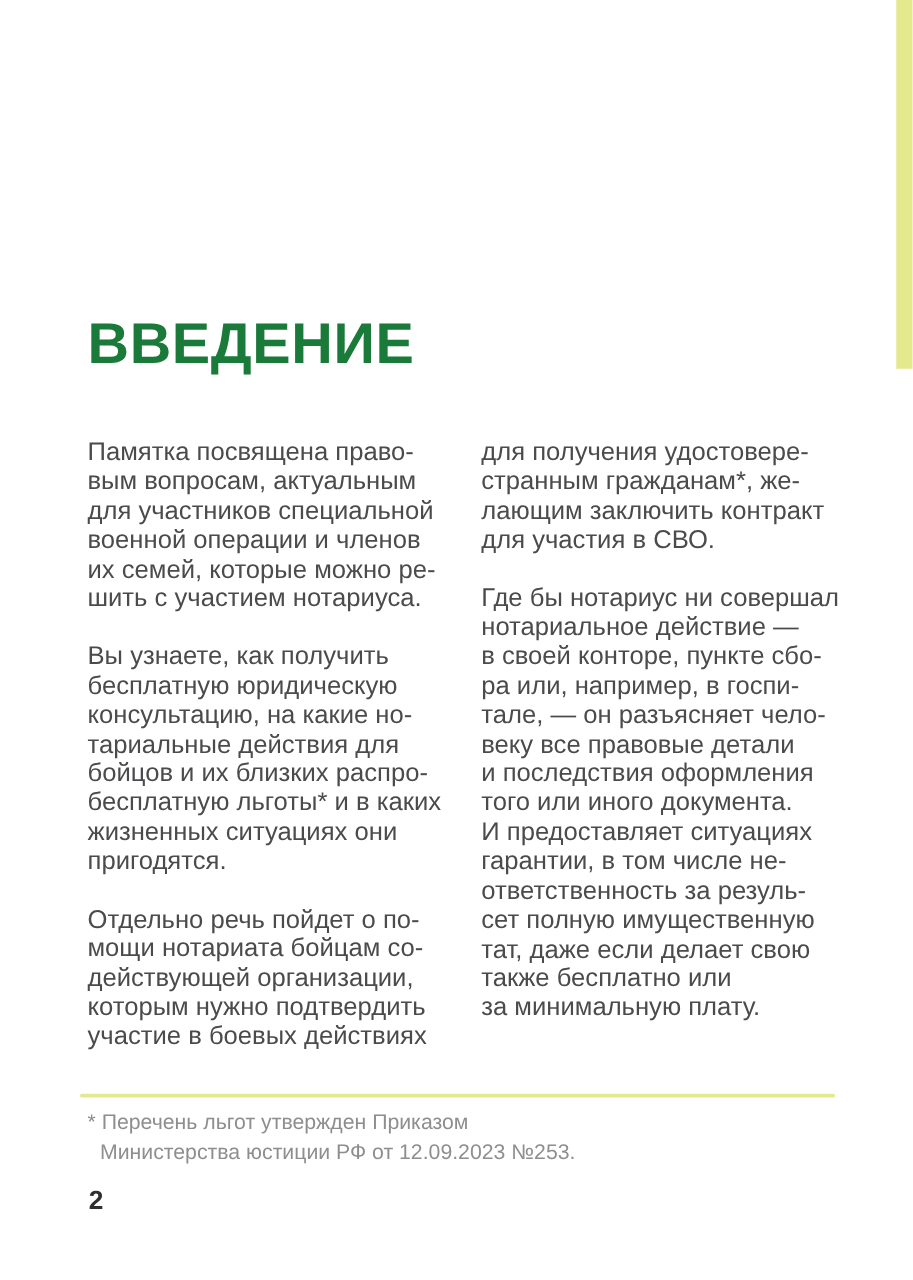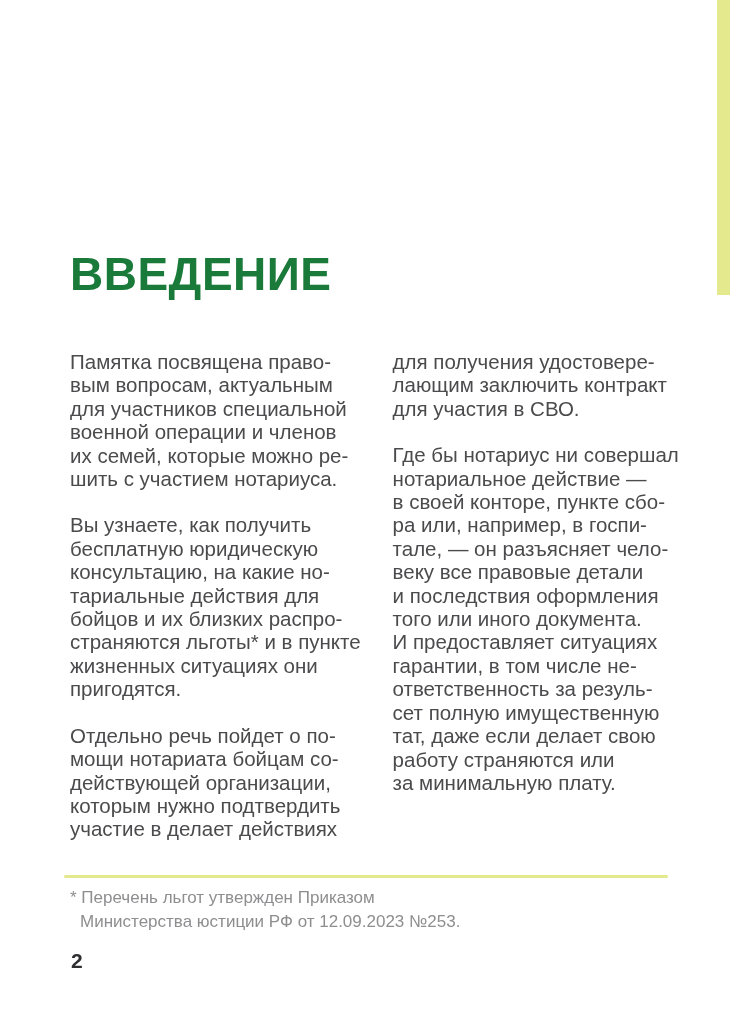--- a/index.html
+++ b/index.html
@@ -81,53 +81,54 @@
           <div class="line">военной операции и членов</div>
           <div class="line">их семей, которые можно ре-</div>
           <div class="line">шить с участием нотариуса.</div>
         </div>
         <div class="para">
           <div class="line">Вы узнаете, как получить</div>
           <div class="line">бесплатную юридическую</div>
           <div class="line">консультацию, на какие но-</div>
           <div class="line">тариальные действия для</div>
           <div class="line">бойцов и их близких распро-</div>
-          <div class="line">страняются льготы* и в пункте</div>
+          <div class="line">бесплатную льготы* и в каких</div>
           <div class="line">жизненных ситуациях они</div>
           <div class="line">пригодятся.</div>
         </div>
         <div class="para">
           <div class="line">Отдельно речь пойдет о по-</div>
           <div class="line">мощи нотариата бойцам со-</div>
           <div class="line">действующей организации,</div>
           <div class="line">которым нужно подтвердить</div>
-          <div class="line">участие в делает действиях</div>
+          <div class="line">участие в боевых действиях</div>
         </div>
       </div>
     <div class="col right" id="col-right">
         <div class="para">
           <div class="line">для получения удостовере-</div>
+          <div class="line">странным гражданам*, же-</div>
           <div class="line">лающим заключить контракт</div>
           <div class="line">для участия в СВО.</div>
         </div>
         <div class="para">
           <div class="line">Где бы нотариус ни совершал</div>
           <div class="line">нотариальное действие —</div>
           <div class="line">в своей конторе, пункте сбо-</div>
           <div class="line">ра или, например, в госпи-</div>
           <div class="line">тале, — он разъясняет чело-</div>
           <div class="line">веку все правовые детали</div>
           <div class="line">и последствия оформления</div>
           <div class="line">того или иного документа.</div>
           <div class="line">И предоставляет ситуациях</div>
           <div class="line">гарантии, в том числе не-</div>
           <div class="line">ответственность за резуль-</div>
           <div class="line">сет полную имущественную</div>
           <div class="line">тат, даже если делает свою</div>
-          <div class="line">работу страняются или</div>
+          <div class="line">также бесплатно или</div>
           <div class="line">за минимальную плату.</div>
         </div>
       </div>
   </div>
 
   <div class="rule"></div>
 
   <div class="footnote" id="footnote">
       <div class="fn-line">* Перечень льгот утвержден Приказом</div>
       <div class="fn-line">Министерства юстиции РФ от 12.09.2023 №253.</div>

